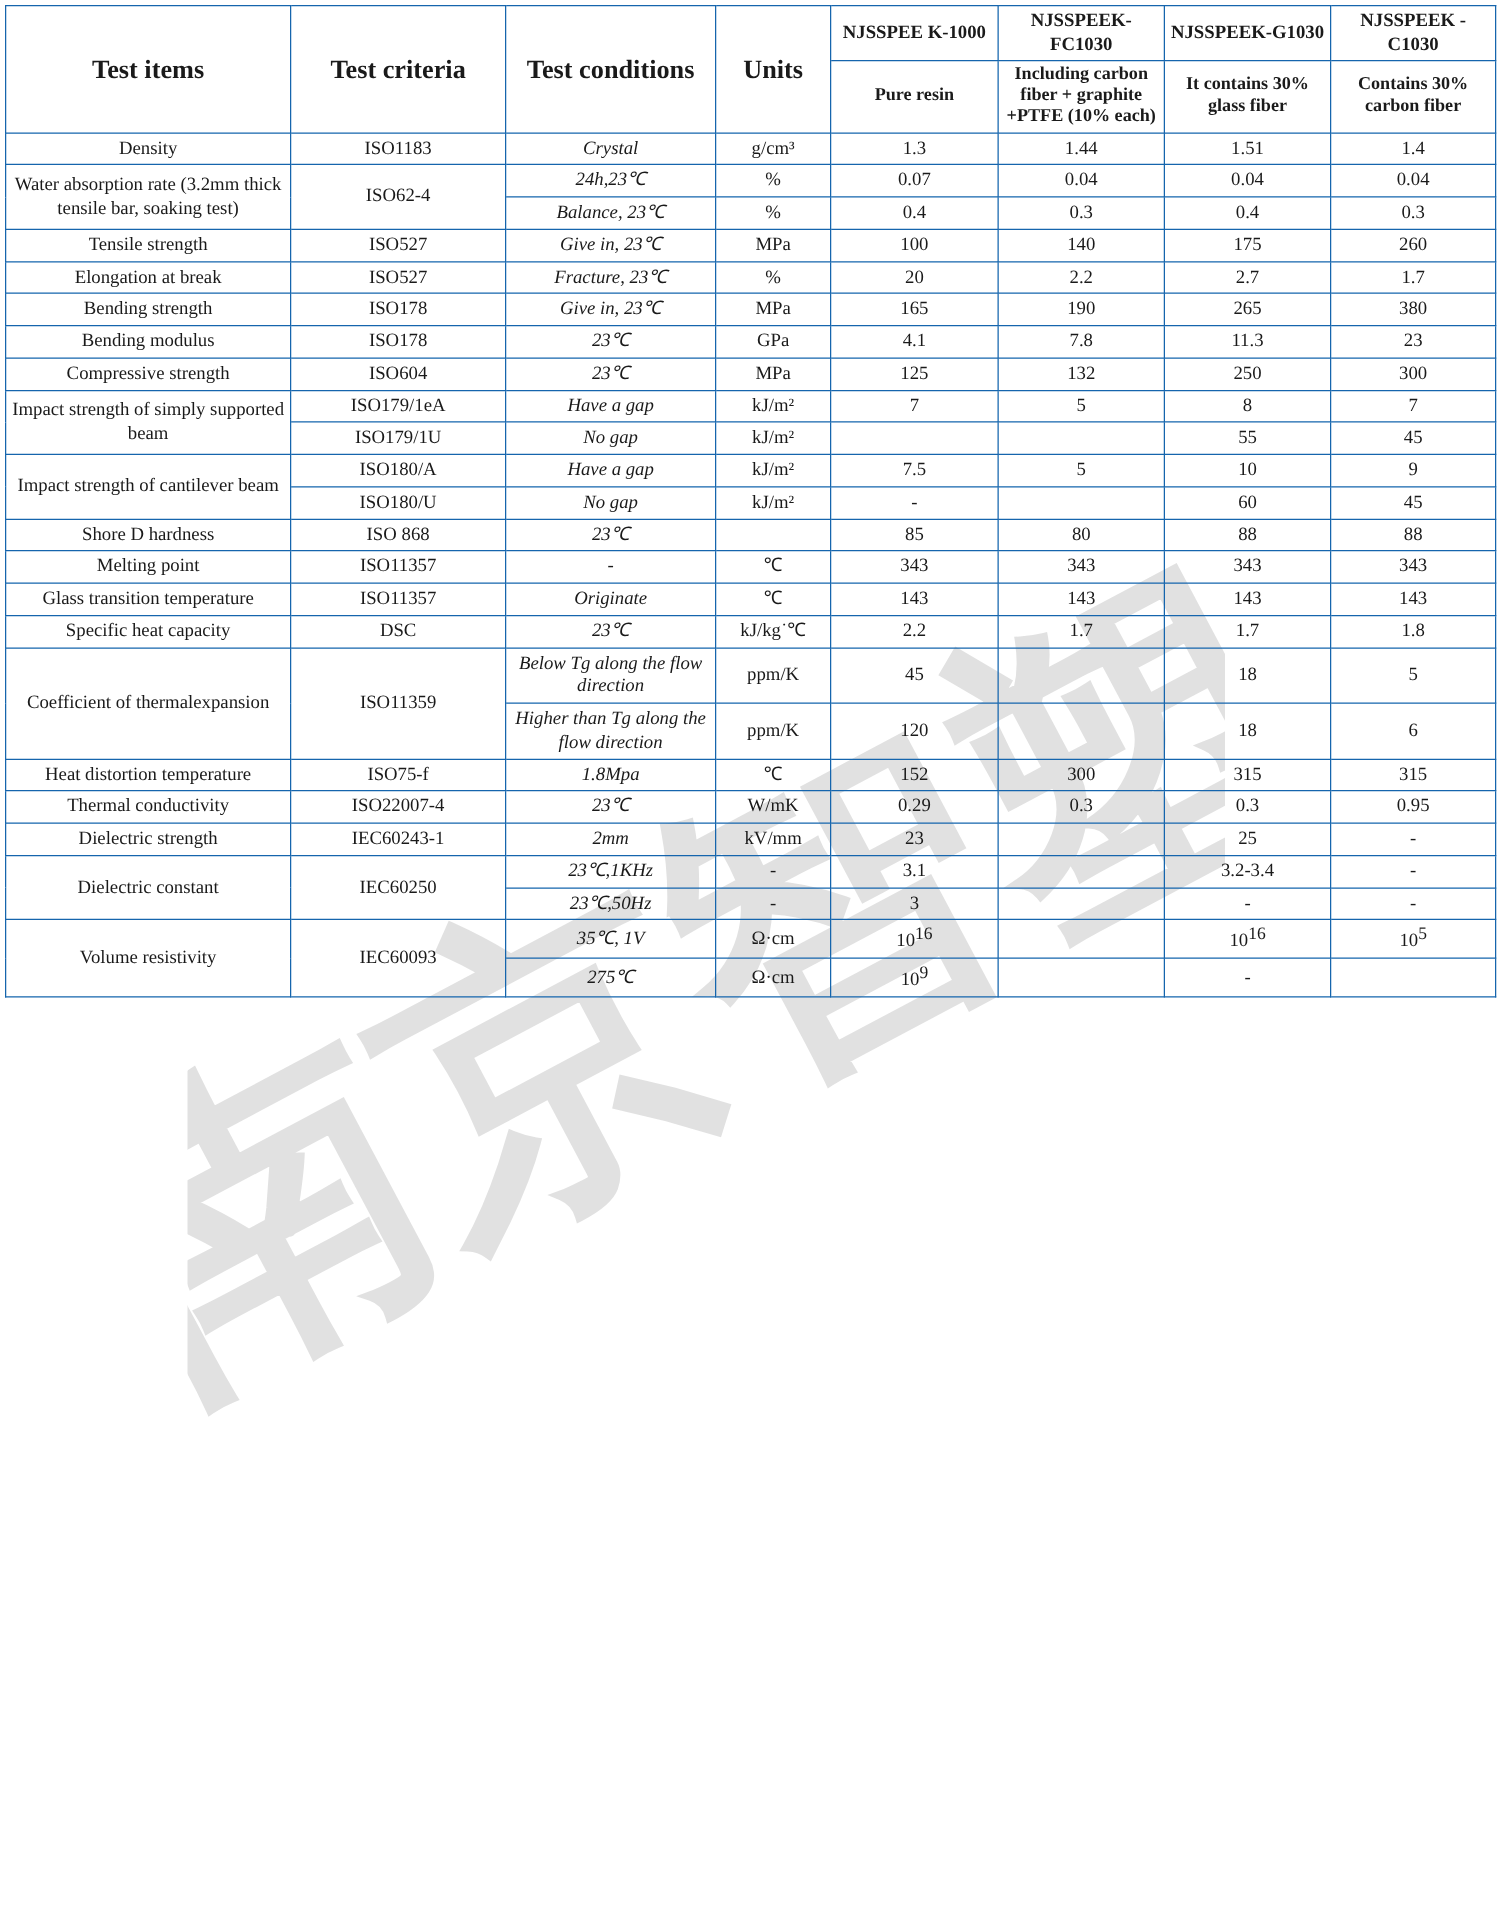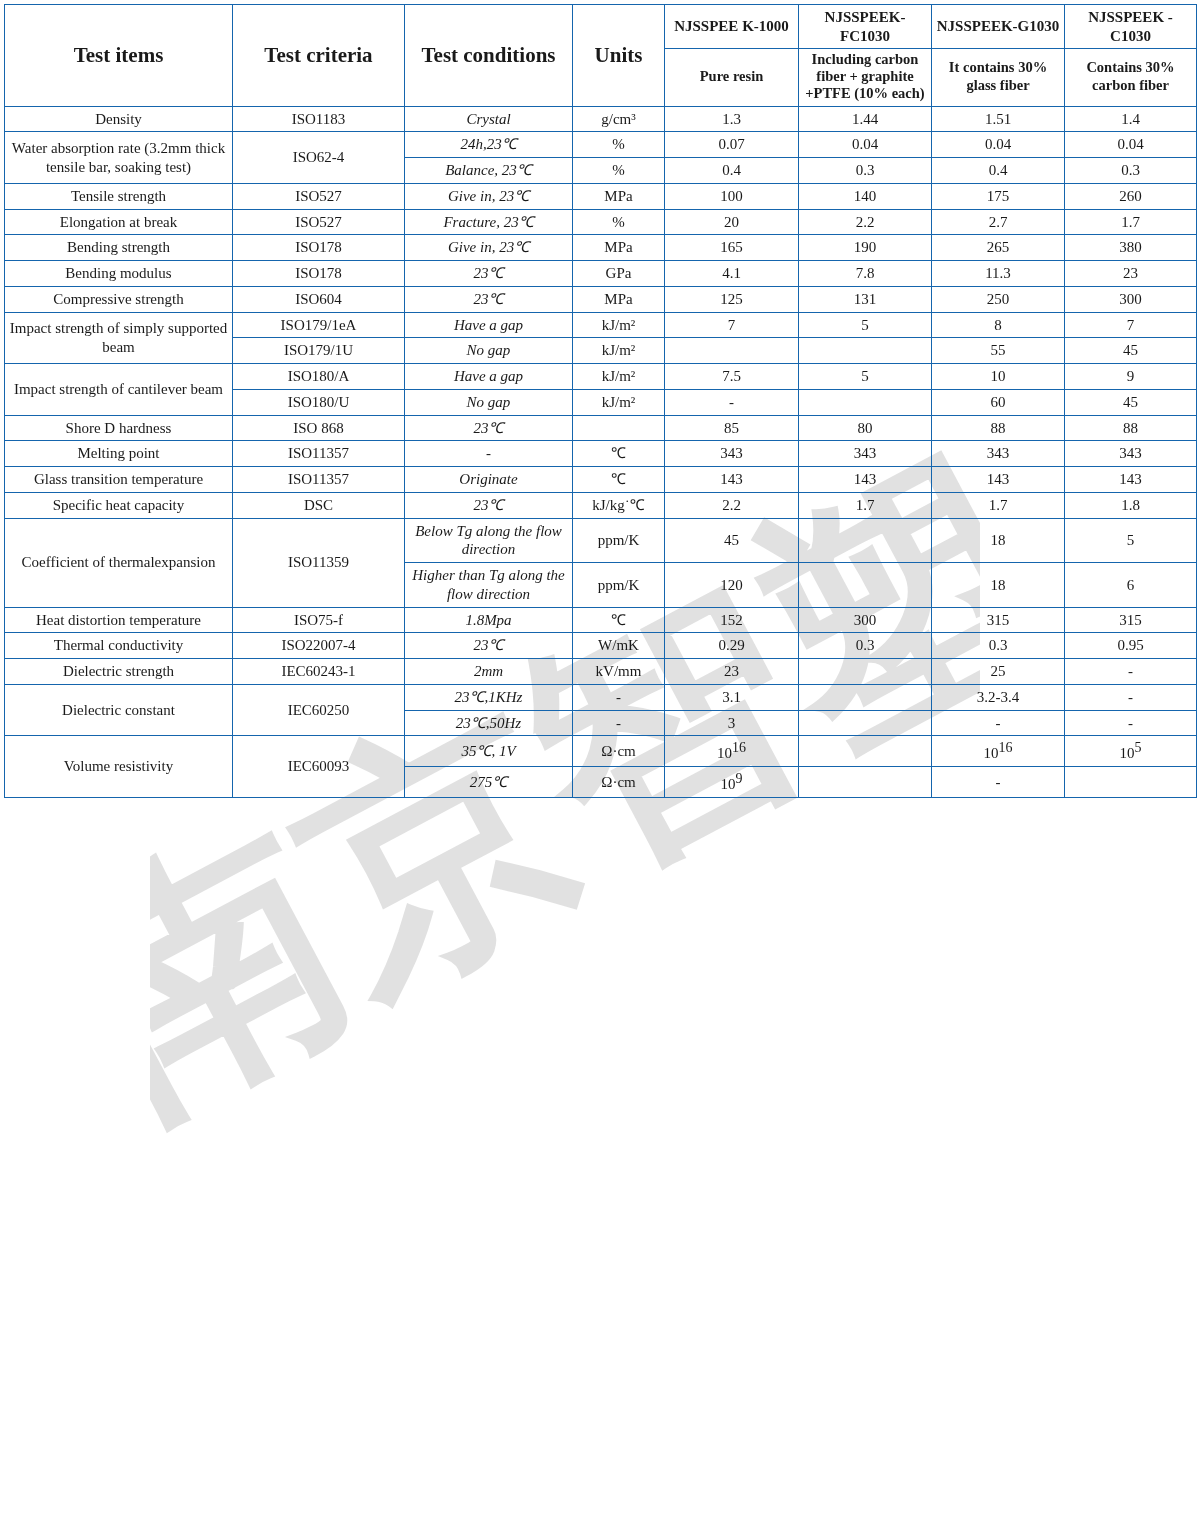--- a/index.html
+++ b/index.html
@@ -206,21 +206,21 @@
           <td class="val">7.8</td>
           <td class="val">11.3</td>
           <td class="val">23</td>
         </tr>
         <tr>
           <td class="item">Compressive strength</td>
           <td class="crit">ISO604</td>
           <td class="cond">23℃</td>
           <td class="val">MPa</td>
           <td class="val">125</td>
-          <td class="val">131</td>
+          <td class="val">132</td>
           <td class="val">250</td>
           <td class="val">300</td>
         </tr>
         <tr>
           <td class="item" rowspan="2">Impact strength of simply supported beam</td>
           <td class="crit">ISO179/1eA</td>
           <td class="cond">Have a gap</td>
           <td class="val">kJ/m²</td>
           <td class="val">7</td>
           <td class="val">5</td>

